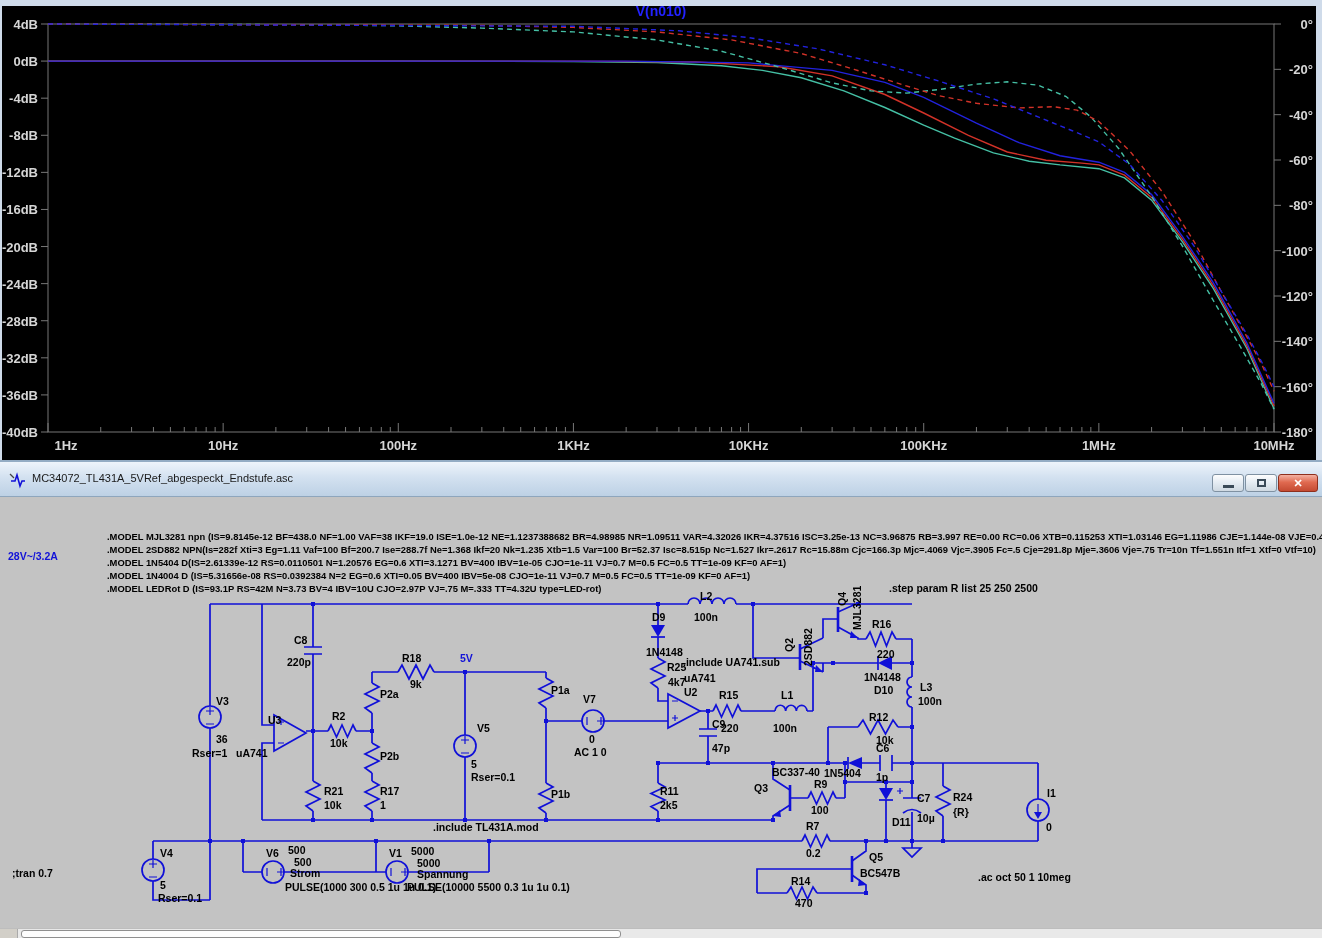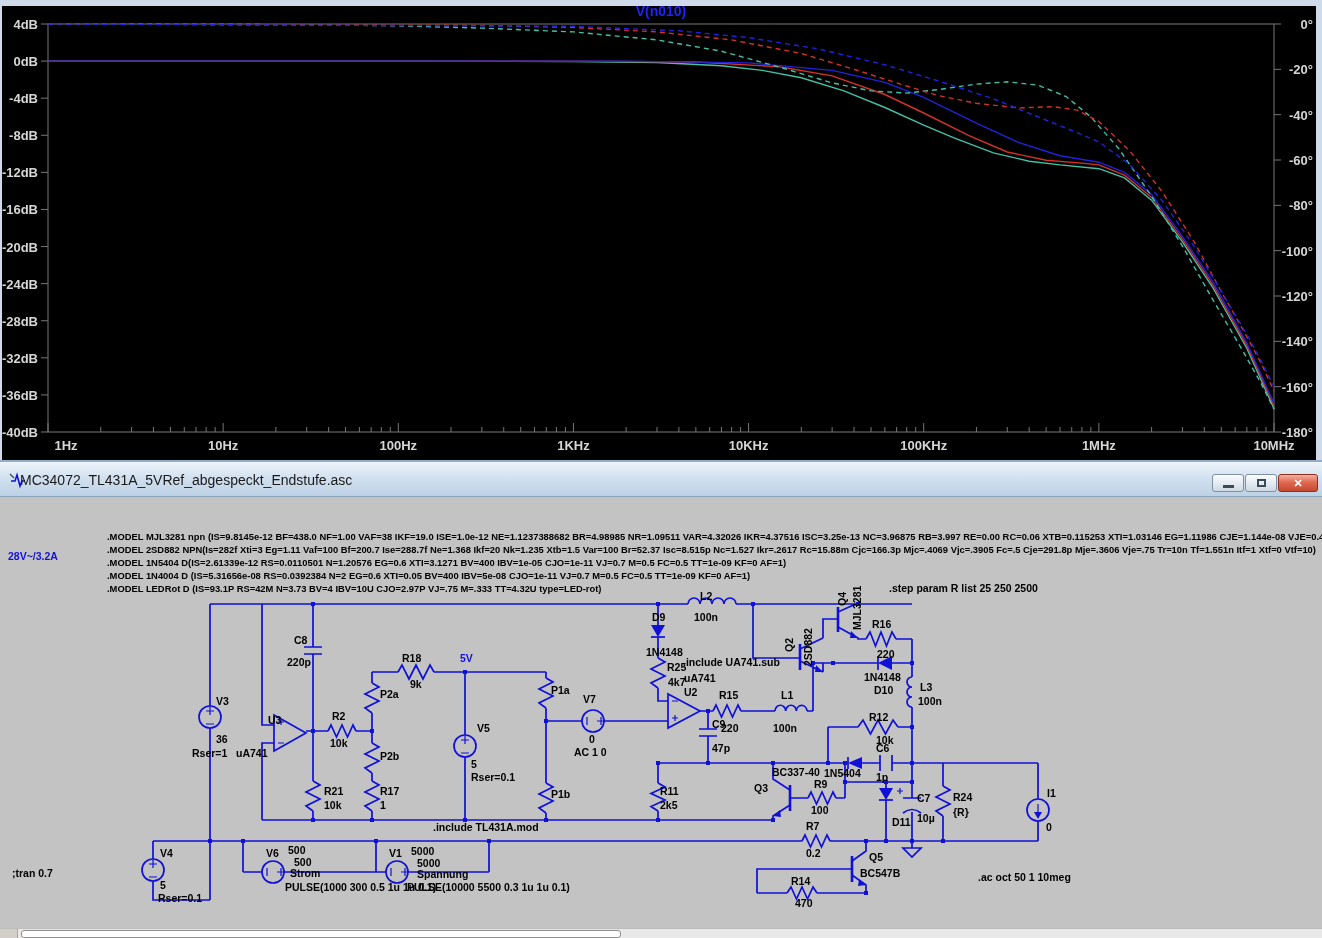--- a/index.html
+++ b/index.html
@@ -10,21 +10,21 @@
   .strip{position:absolute;background:#cfdbea;}
   .strip.top{left:0;top:0;width:1322px;height:6px;}
   .strip.left{left:0;top:0;width:2px;height:460px;}
   .strip.right{right:0;top:0;width:6px;height:460px;}
   .axlbl{fill:#d6d6d6;font:700 13px "Liberation Sans",sans-serif;}
   .plot-title{fill:#2222ff;font:700 14px "Liberation Sans",sans-serif;text-anchor:middle;}
   
   #schem-window{position:relative;width:1322px;height:478px;}
   #titlebar{position:relative;height:37px;background:linear-gradient(#eef4fb,#d3e1f0 45%,#bdd1e5);border-top:2px solid #94acc4;border-bottom:1px solid #8ea6bd;box-sizing:border-box;}
   #app-icon{position:absolute;left:9px;top:10px;width:17px;height:17px;}
-  #win-title{position:absolute;left:20px;top:10px;font-size:14px;color:#1a1a1a;}
+  #win-title{position:absolute;left:32px;top:10px;font-size:11px;color:#1a1a1a;}
   #win-btns{position:absolute;right:4px;top:12px;display:flex;gap:1px;}
   .wbtn{width:32px;height:18px;border:1px solid #7f91a2;border-radius:3px;background:linear-gradient(#fdfdfd,#e6edf4 45%,#cfd9e2);display:flex;align-items:center;justify-content:center;box-sizing:border-box;}
   .wbtn.close{width:40px;background:linear-gradient(#f3b1a2,#e06a50 45%,#c44a32);color:#fff;font:700 11px "Liberation Sans",sans-serif;border-color:#8e2f1d;}
   .glyph-min{width:11px;height:3px;background:#3a4a58;margin-top:7px;}
   .glyph-max{width:9px;height:8px;border:2px solid #3a4a58;box-sizing:border-box;}
   #canvas{position:relative;width:1322px;height:431px;background:#c3c3c3;overflow:hidden;}
   
   .w{stroke:#1010d8;stroke-width:1.7;fill:none;}
   .wb{stroke:#1010d8;stroke-width:2.6;fill:none;}
   .wt{stroke:#1010d8;stroke-width:1.2;fill:none;}

